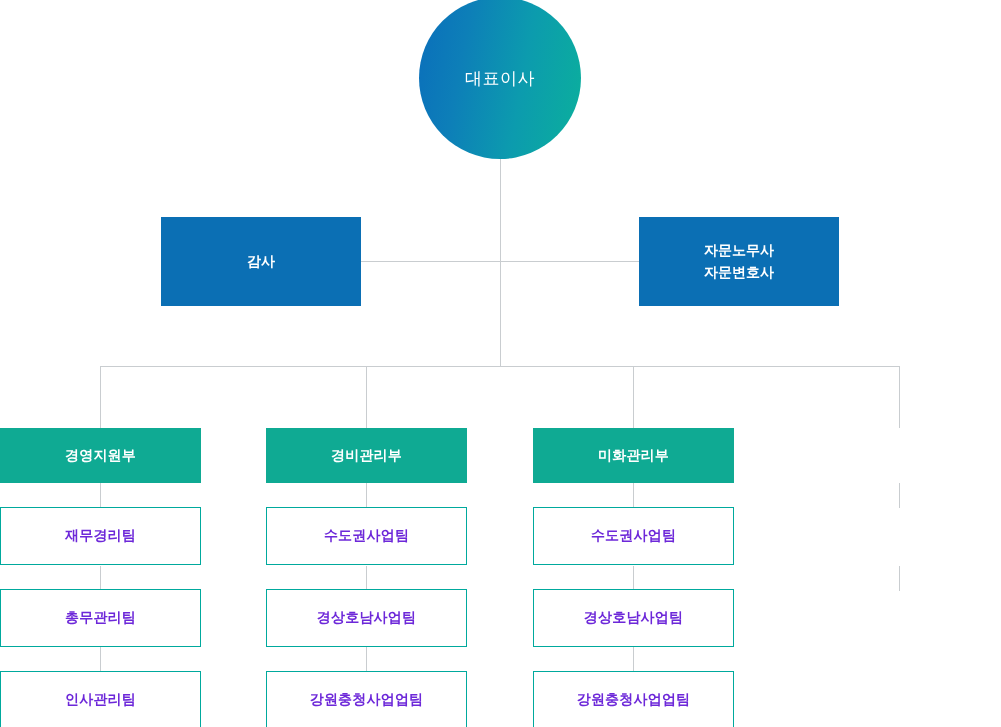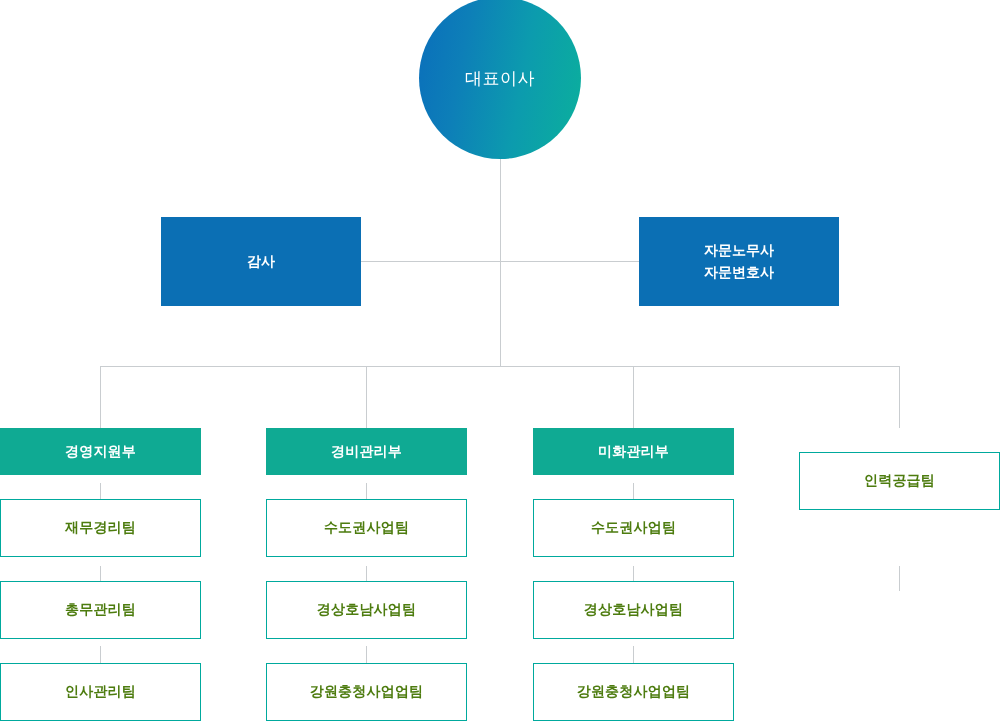--- a/index.html
+++ b/index.html
@@ -78,21 +78,21 @@
     height: 89px;
   }
 
   
   .dept-column {
     position: absolute;
     top: 428px;
   }
   .dept-header {
     background: #0faa93;
-    height: 47px;
+    height: 55px;
     display: flex;
     align-items: center;
     justify-content: center;
     text-align: center;
   }
   .dept-header .dept-title {
     color: #ffffff;
     font-size: 14px;
     font-weight: bold;
     letter-spacing: 0.2px;
@@ -102,21 +102,21 @@
     background: #ffffff;
     height: 58px;
     margin-top: 24px;
     display: flex;
     align-items: center;
     justify-content: center;
     text-align: center;
     box-sizing: border-box;
   }
   .team-box .team-title {
-    color: #4d7c0f;
+    color: #6d28d9;
     font-size: 14px;
     font-weight: bold;
     letter-spacing: 0.2px;
   }
 </style>
 </head>
 <body>
 
 <div id="org-chart">
 
@@ -201,18 +201,15 @@
     </div>
     <div class="team-box">
       <span class="team-title">경상호남사업팀</span>
     </div>
     <div class="team-box">
       <span class="team-title">강원충청사업업팀</span>
     </div>
   </div>
 
   <div class="dept-column" style="left:799px; width:201px;">
-    <div class="team-box">
-      <span class="team-title">인력공급팀</span>
-    </div>
   </div>
 
 </div>
 
 </body></html>

